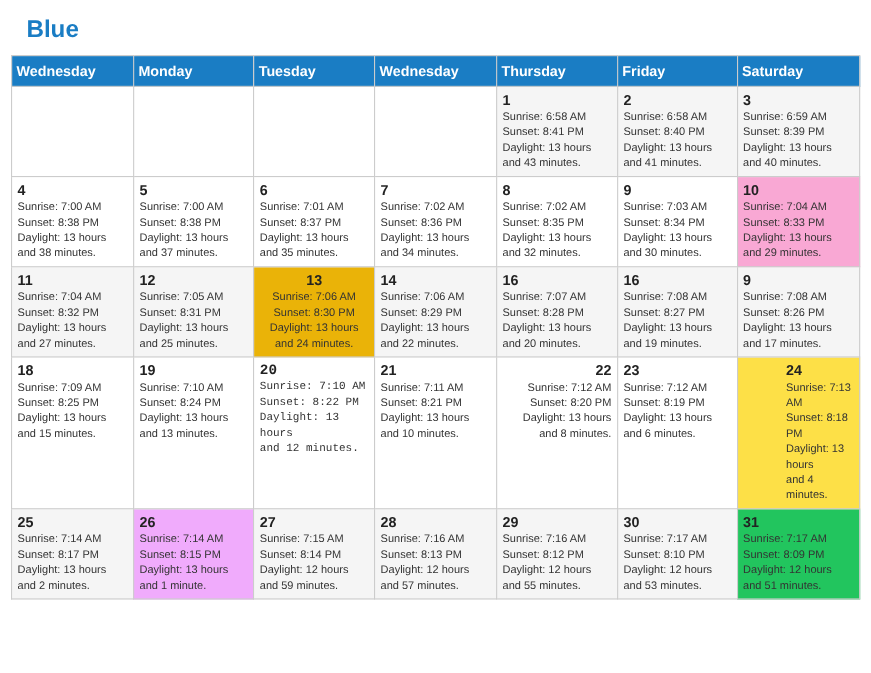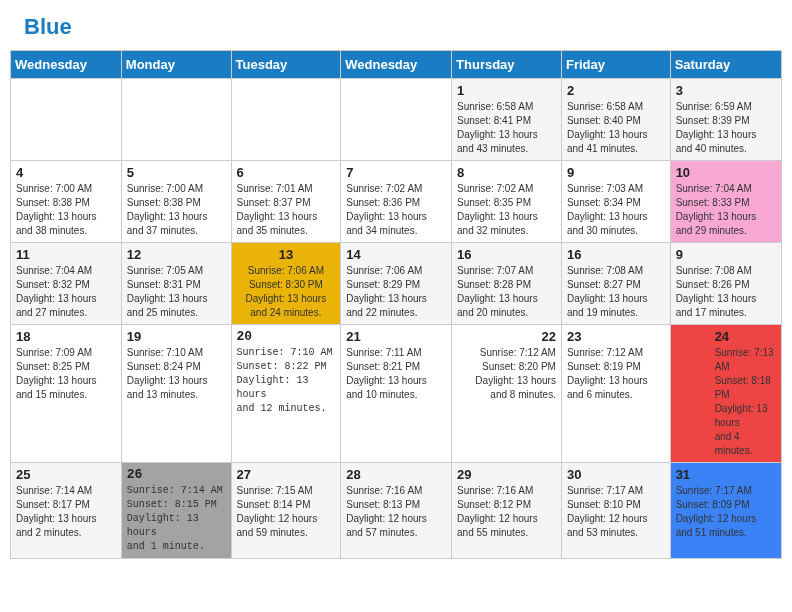--- a/index.html
+++ b/index.html
@@ -289,37 +289,37 @@
 Daylight: 13 hours
 and 8 minutes.</div>
           </td>
           <td style="background: rgb(255, 255, 255);">
             <div class="day-number">23</div>
             <div class="day-info" style="white-space: pre-line;">Sunrise: 7:12 AM
 Sunset: 8:19 PM
 Daylight: 13 hours
 and 6 minutes.</div>
           </td>
-          <td style="background: #ef4444; padding-left: 44px;">
+          <td style="background: #fde047; padding-left: 44px;">
             <div class="day-number">24</div>
             <div class="day-info" style="white-space: pre-line;">Sunrise: 7:13 AM
 Sunset: 8:18 PM
 Daylight: 13 hours
 and 4 minutes.</div>
           </td>
         </tr>
         <tr>
           <td style="background: rgb(245, 245, 245);">
             <div class="day-number">25</div>
             <div class="day-info" style="white-space: pre-line;">Sunrise: 7:14 AM
 Sunset: 8:17 PM
 Daylight: 13 hours
 and 2 minutes.</div>
           </td>
-          <td style="background: #a3a3a3; font-family: Liberation Mono, monospace;">
+          <td style="background: #f0abfc;">
             <div class="day-number">26</div>
             <div class="day-info" style="white-space: pre-line;">Sunrise: 7:14 AM
 Sunset: 8:15 PM
 Daylight: 13 hours
 and 1 minute.</div>
           </td>
           <td style="background: rgb(245, 245, 245);">
             <div class="day-number">27</div>
             <div class="day-info" style="white-space: pre-line;">Sunrise: 7:15 AM
 Sunset: 8:14 PM
@@ -340,21 +340,21 @@
 Daylight: 12 hours
 and 55 minutes.</div>
           </td>
           <td style="background: rgb(245, 245, 245);">
             <div class="day-number">30</div>
             <div class="day-info" style="white-space: pre-line;">Sunrise: 7:17 AM
 Sunset: 8:10 PM
 Daylight: 12 hours
 and 53 minutes.</div>
           </td>
-          <td style="background: #3b82f6;">
+          <td style="background: #22c55e;">
             <div class="day-number">31</div>
             <div class="day-info" style="white-space: pre-line;">Sunrise: 7:17 AM
 Sunset: 8:09 PM
 Daylight: 12 hours
 and 51 minutes.</div>
           </td>
         </tr>
       </tbody>
   </table>
 </div>

